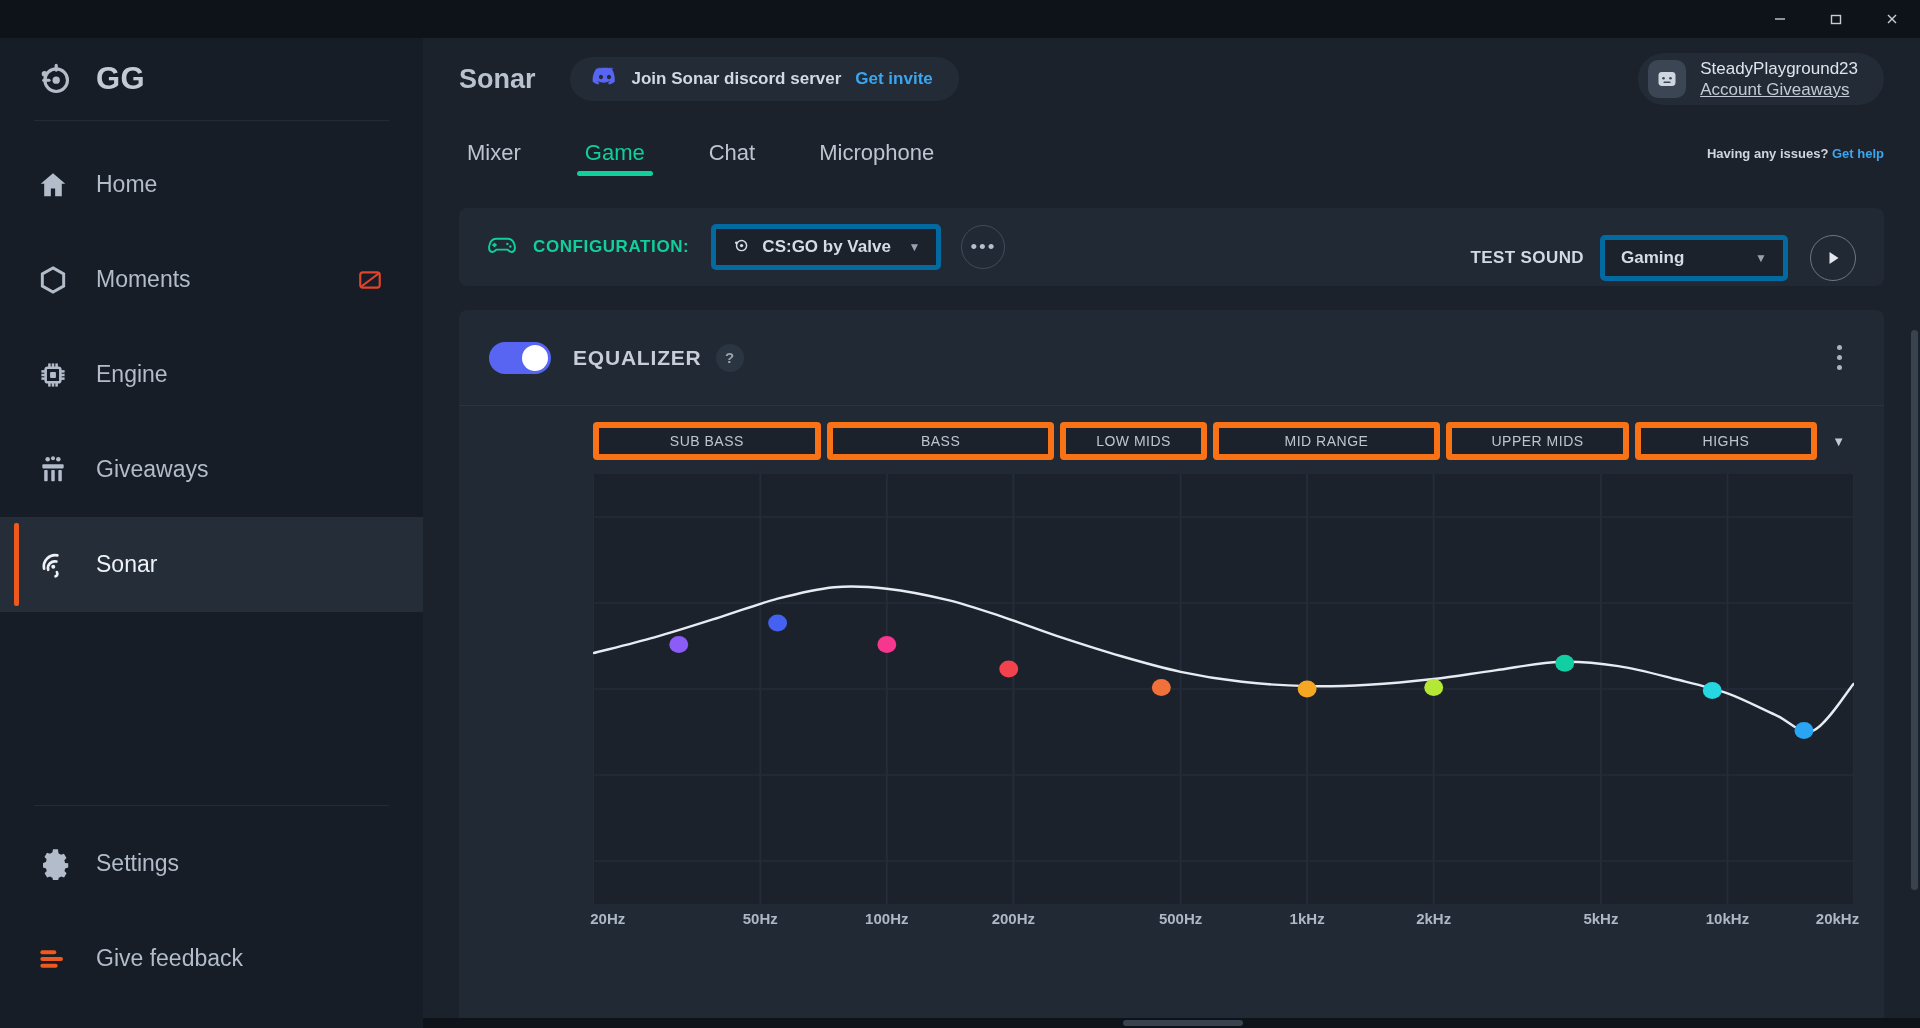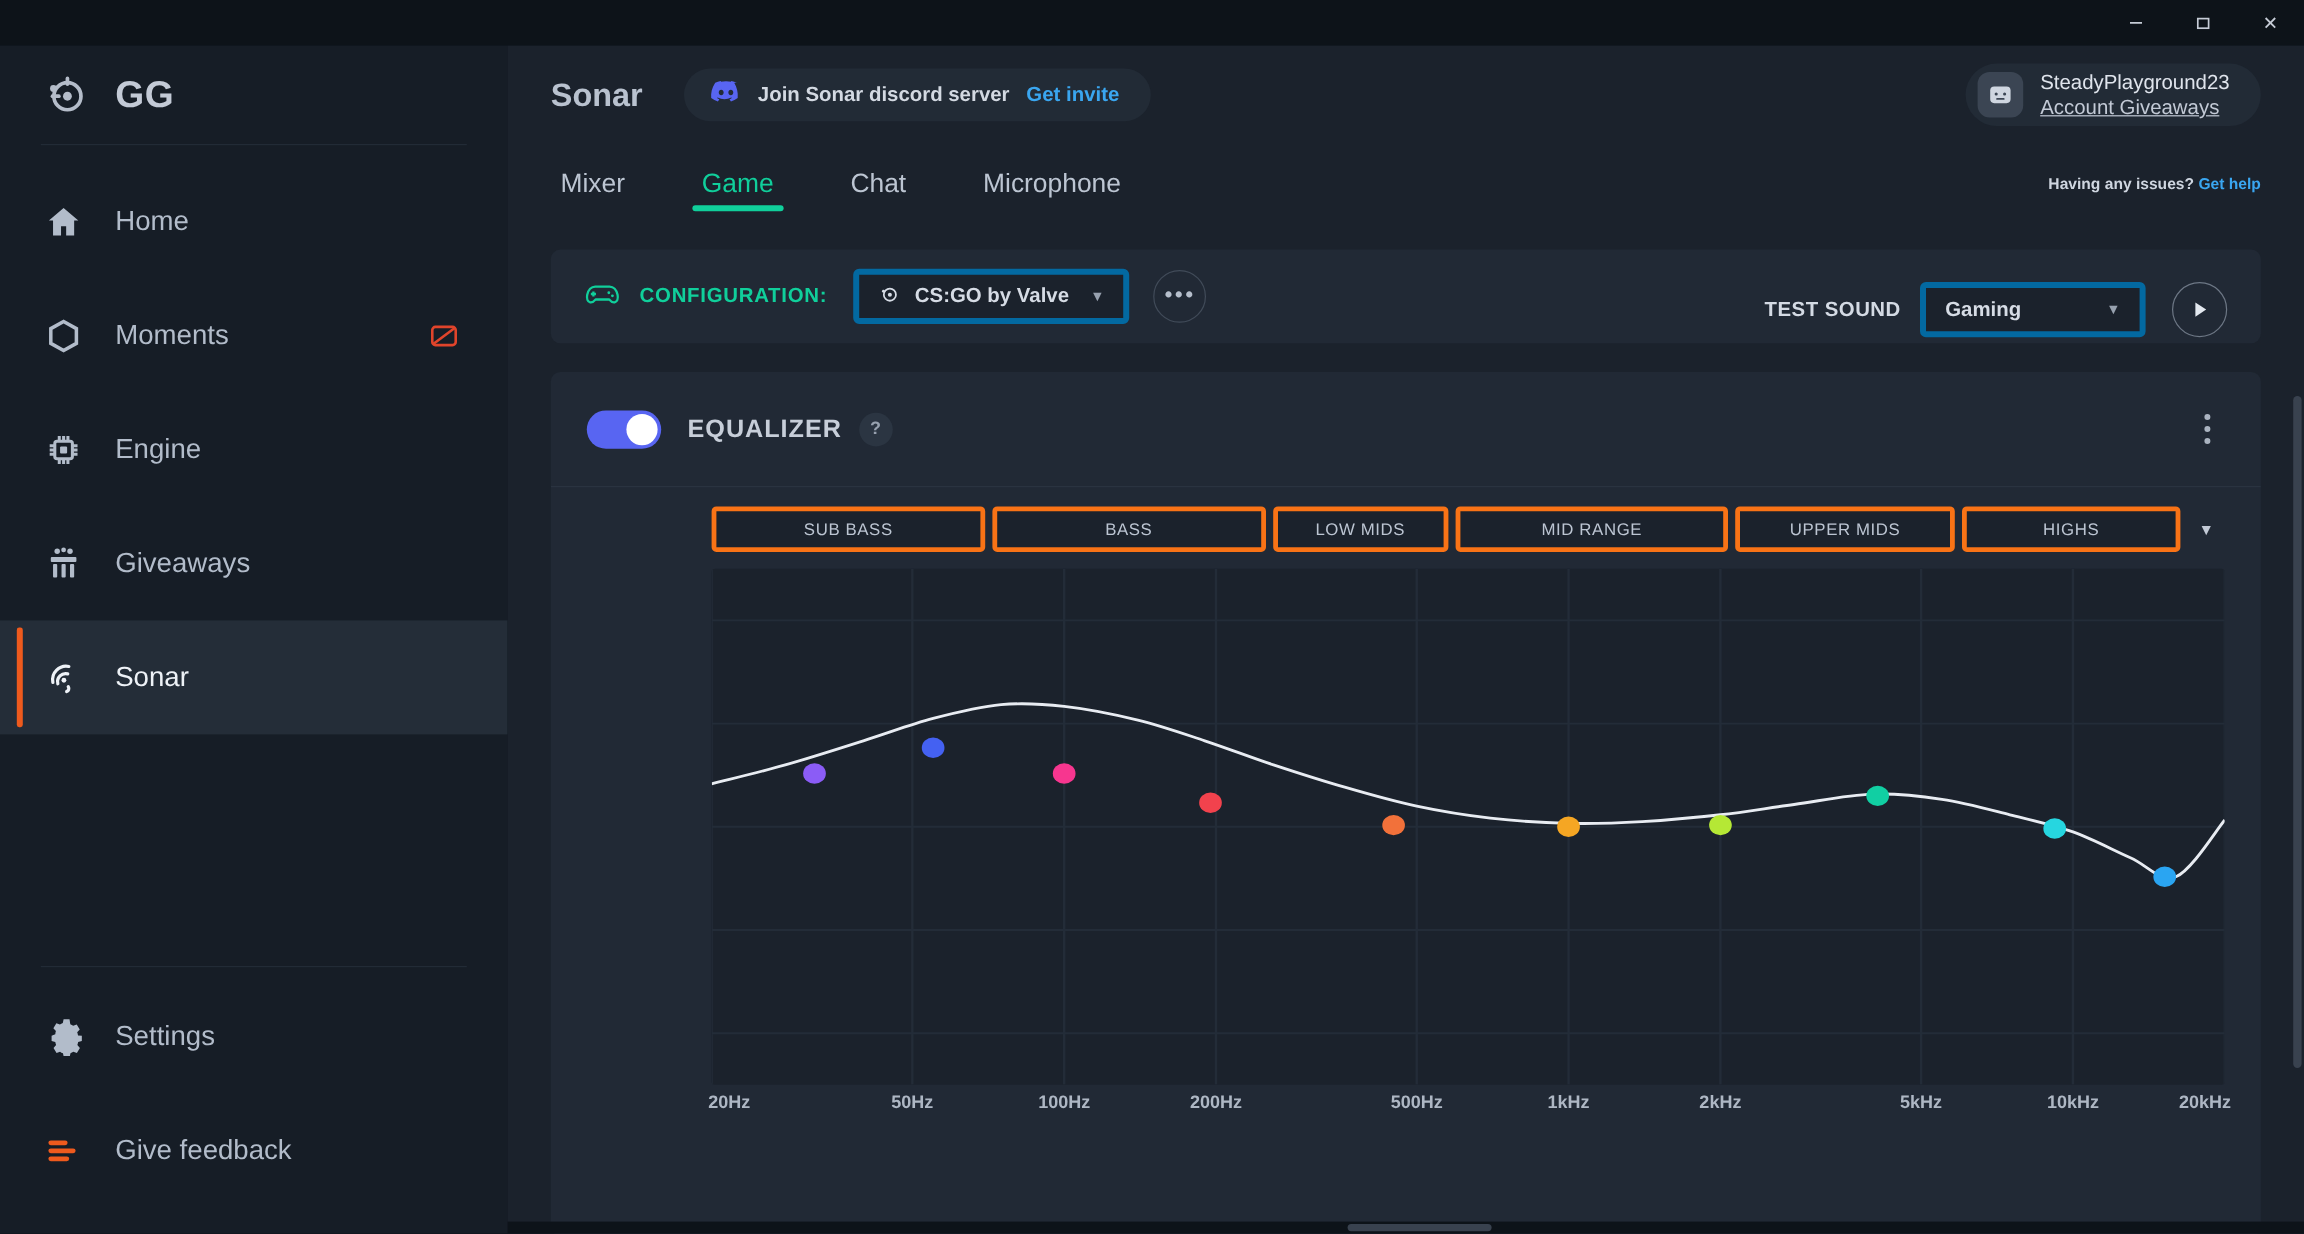--- a/index.html
+++ b/index.html
@@ -116,21 +116,21 @@
   .eq-title { color: #c7ced9; font-size: 21px; font-weight: bold; letter-spacing: .8px; margin-left: 22px; }
   .help-dot { width: 28px; height: 28px; border-radius: 50%; background: #2b3542; margin-left: 14px;
               display: flex; align-items: center; justify-content: center; color: #97a1af; font-size: 15px;
               font-weight: bold; cursor: default; }
   .kebab { position: absolute; right: 30px; width: 30px; height: 38px; display: flex; flex-direction: column;
            align-items: center; justify-content: center; gap: 5px; cursor: default; }
   .kebab i { width: 5px; height: 5px; border-radius: 50%; background: #aab3c0; display: block; }
 
   
   .bands { display: flex; gap: 6px; padding: 16px 30px 0 134px; }
-  .band { height: 38px; background: #1b222c; border: 4px solid #f97316; border-radius: 4px;
+  .band { height: 38px; background: #1b222c; border: 6px solid #f97316; border-radius: 4px;
           display: flex; align-items: center; justify-content: center; color: #bcc5d2;
           font-size: 14px; letter-spacing: .5px; cursor: default; }
   .band-caret { width: 34px; height: 38px; display: flex; align-items: center; justify-content: center;
                 color: #c3cad6; font-size: 13px; cursor: default; }
 
   
   .graph-wrap { position: relative; margin: 14px 30px 0 30px; height: 470px; }
   .ylabels { position: absolute; left: 0; top: 0; width: 96px; height: 430px; }
   .ylab { position: absolute; right: 0; transform: translateY(-50%); color: #aeb7c4;
           font-size: 15px; font-weight: bold; white-space: nowrap; }

